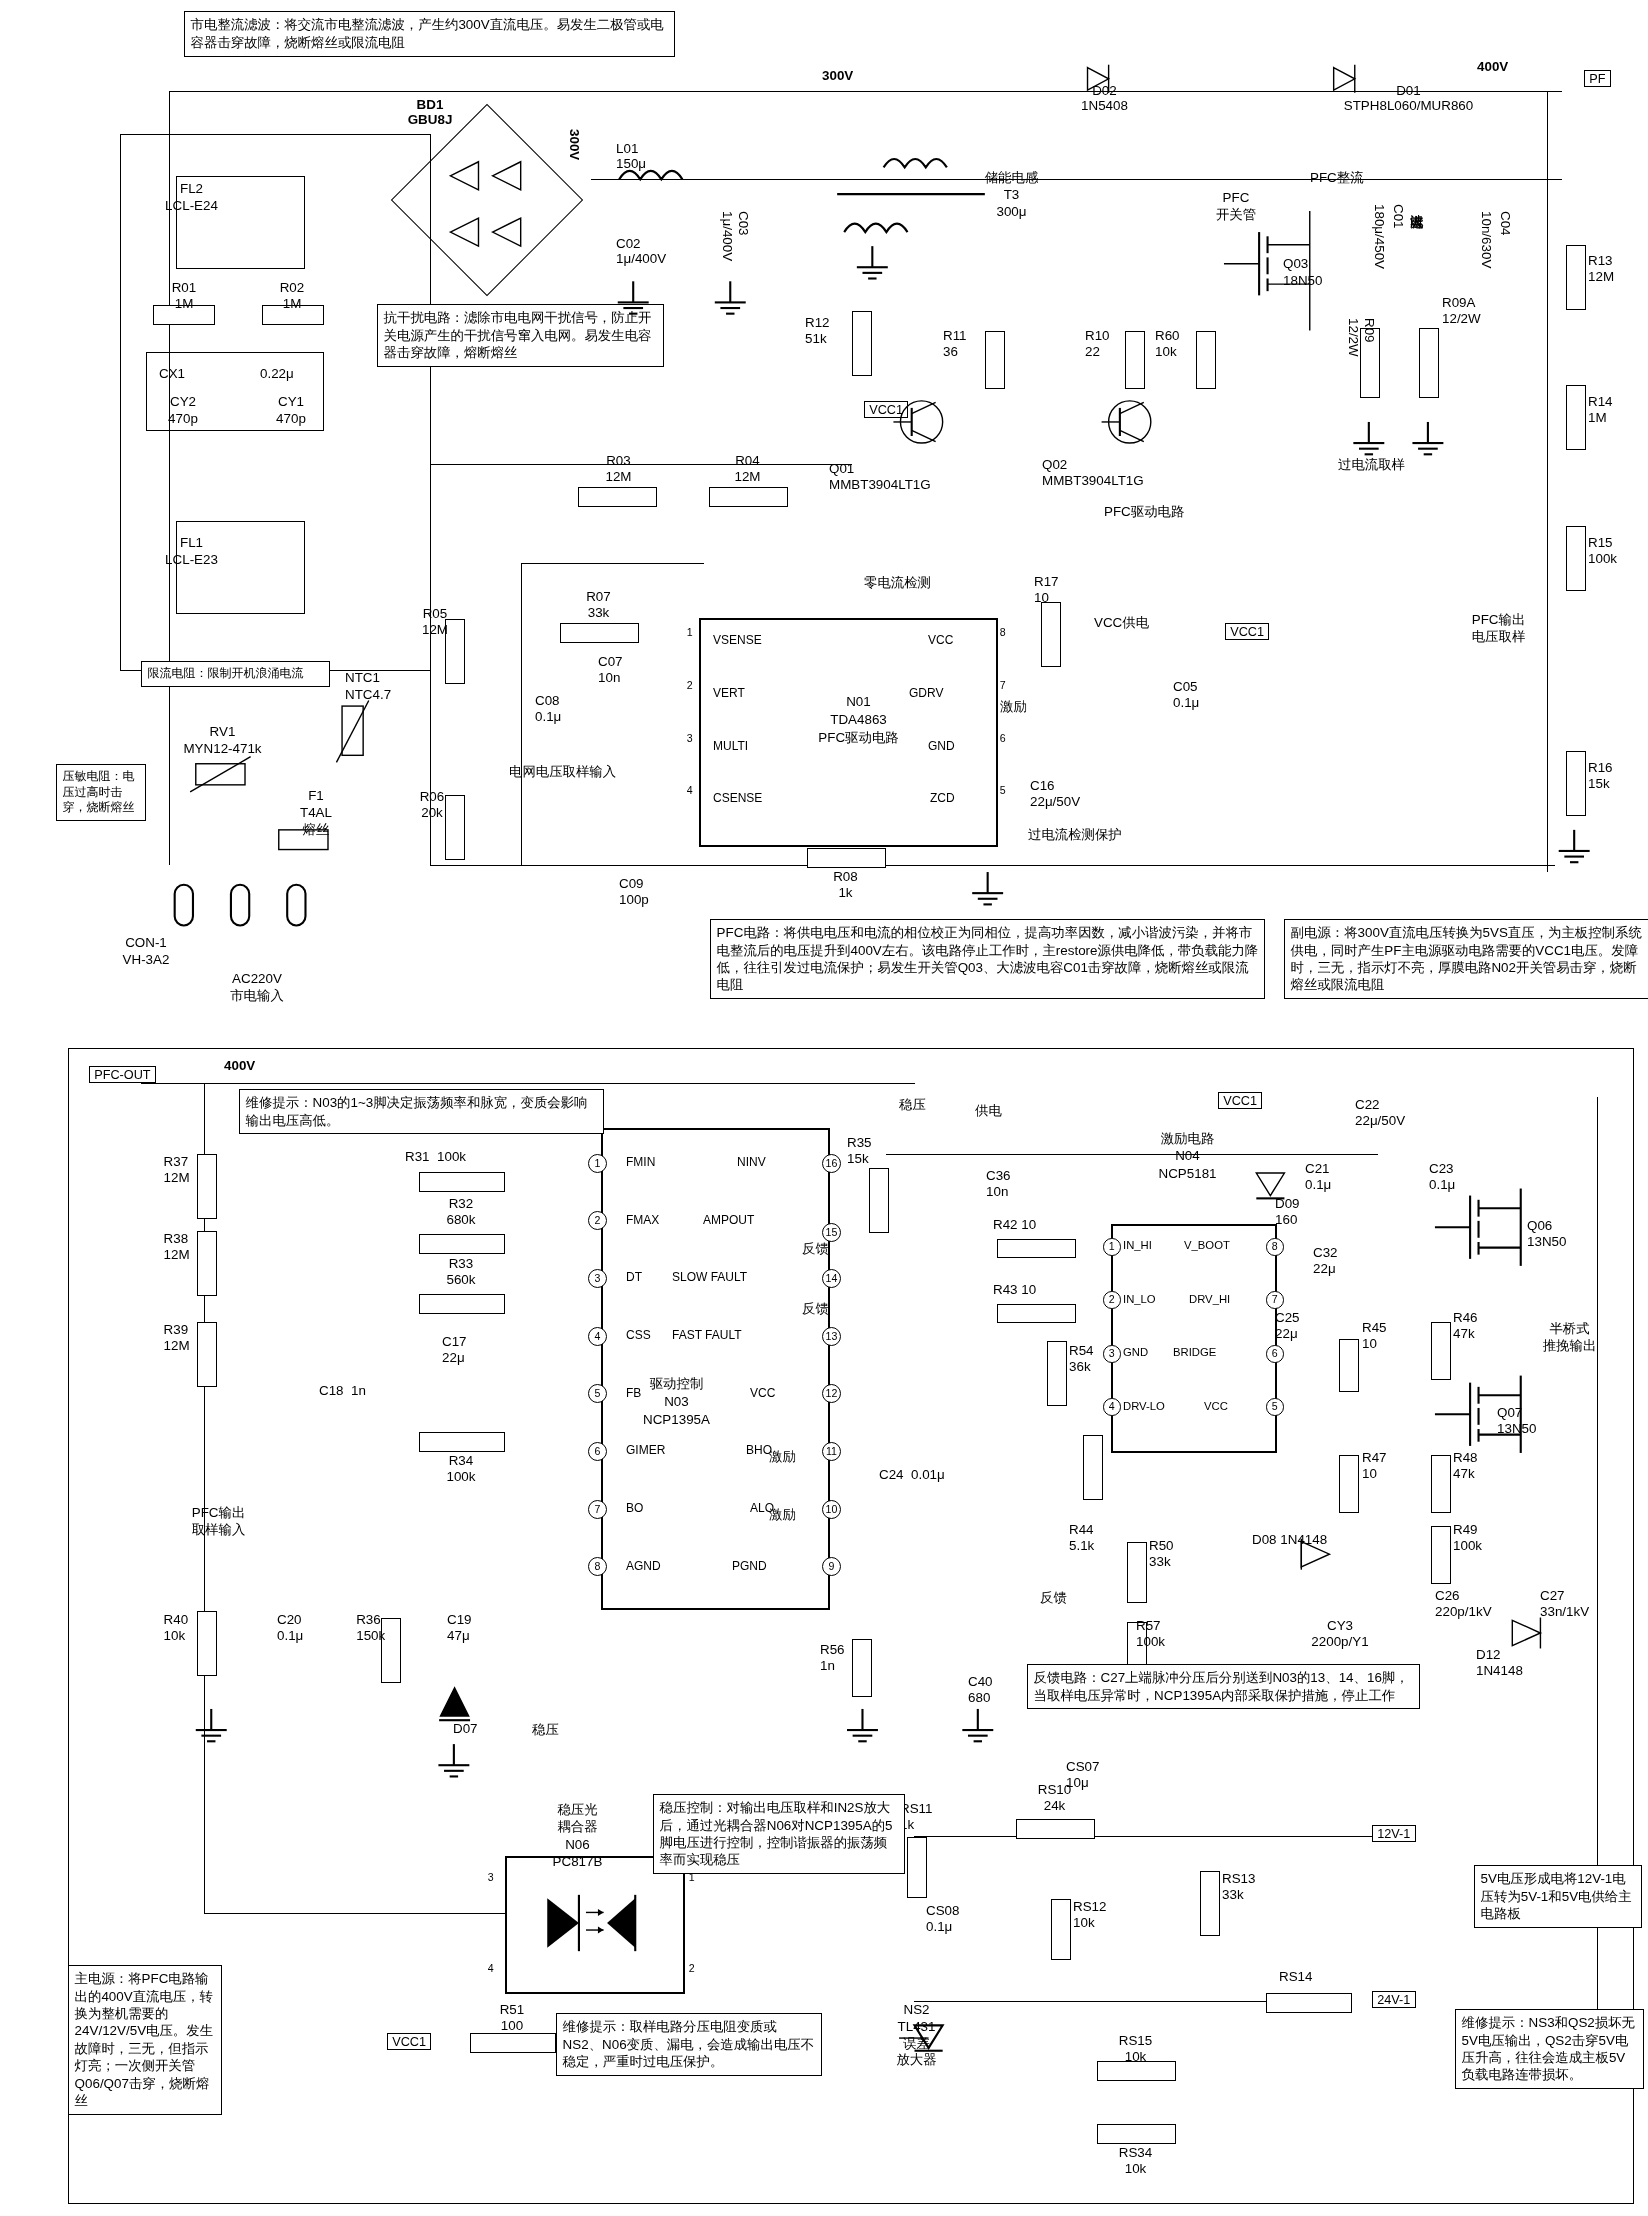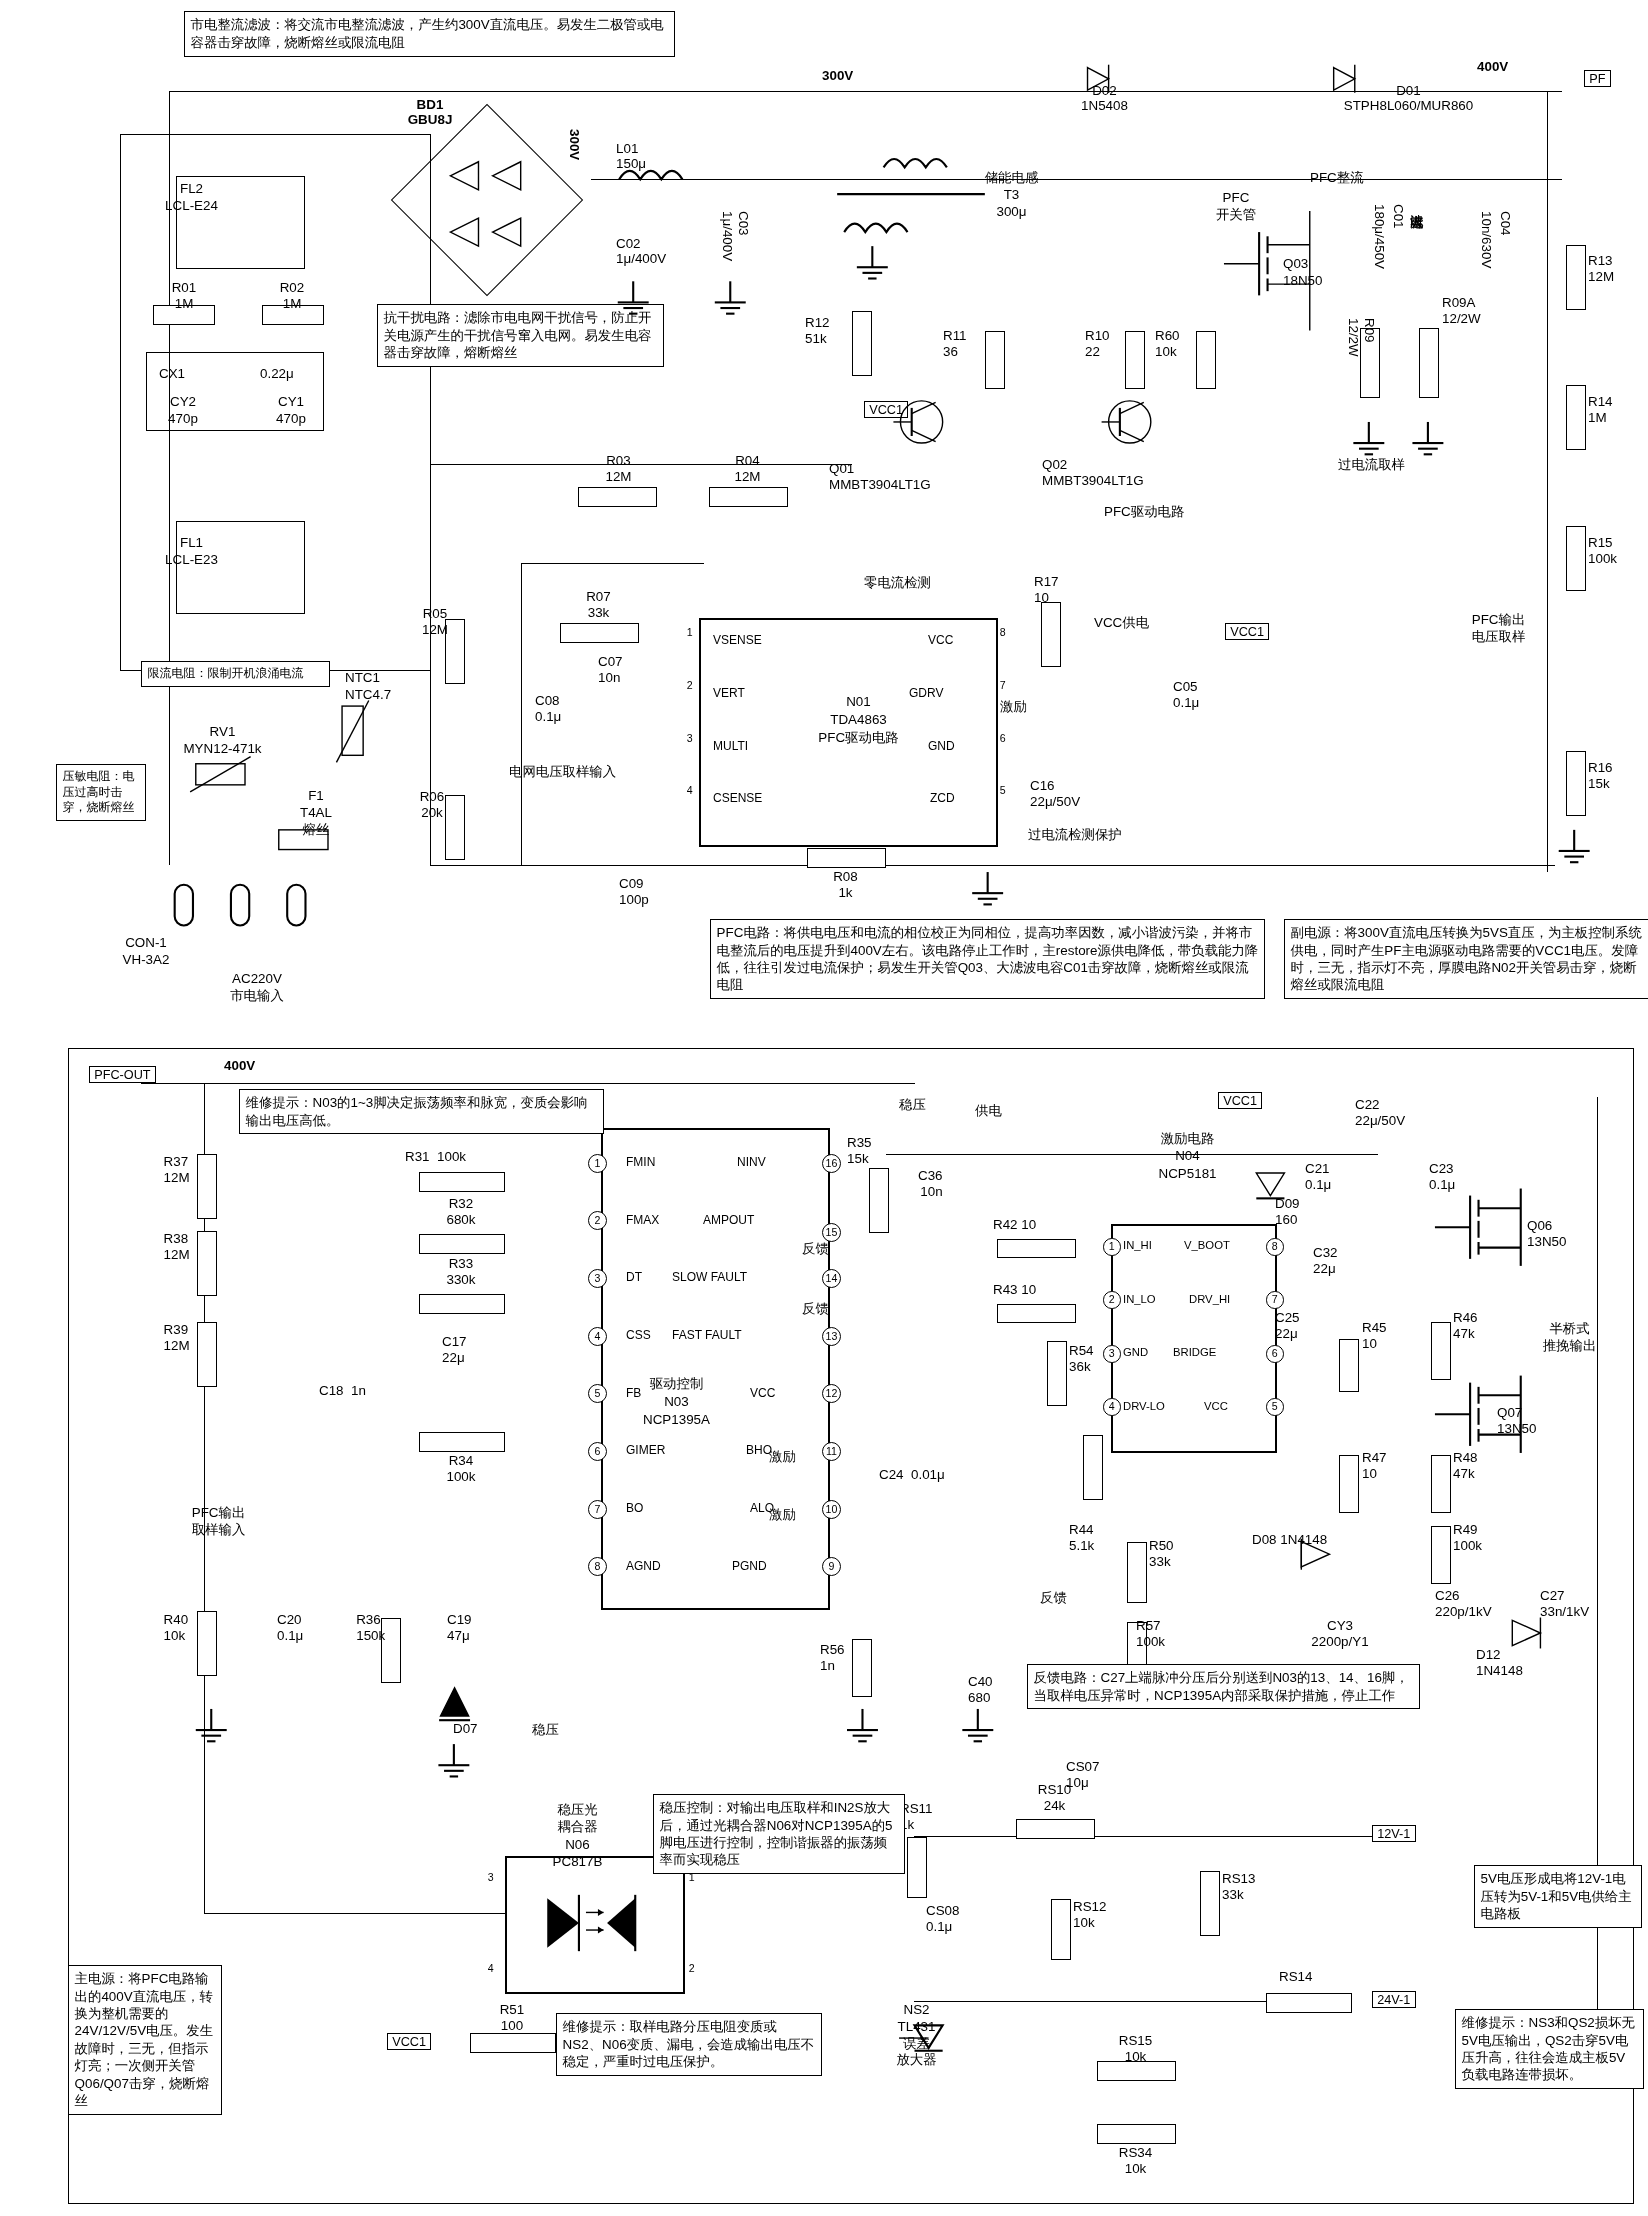--- a/index.html
+++ b/index.html
@@ -318,32 +318,32 @@
   <div class="lbl txtc" style="left: 162px; top: 1505px; width: 113px; line-height: 1.25; white-space: pre-line;">PFC输出
 取样输入</div>
 
   <div class="res" style="left:419px;top:1172px;width:84px;height:18.3px;"></div>
   <div class="lbl" style="left:405px;top:1149px;">R31  100k</div>
   <div class="res" style="left:419px;top:1234px;width:84px;height:18.3px;"></div>
   <div class="lbl txtc" style="left: 419px; top: 1196px; width: 84px; line-height: 1.2; white-space: pre-line;">R32
 680k</div>
   <div class="res" style="left:419px;top:1294px;width:84px;height:18.3px;"></div>
   <div class="lbl txtc" style="left: 419px; top: 1256px; width: 84px; line-height: 1.2; white-space: pre-line;">R33
-330k</div>
+560k</div>
   <div class="lbl" style="left: 442px; top: 1334px; line-height: 1.2; white-space: pre-line;">C17
 22μ</div>
   <div class="lbl" style="left:319px;top:1383px;">C18  1n</div>
   <div class="res" style="left:419px;top:1432px;width:84px;height:18.3px;"></div>
   <div class="lbl txtc" style="left: 419px; top: 1425px; width: 84px; line-height: 1.2; transform: translateY(28px); white-space: pre-line;">R34
 100k</div>
 
   <div class="res" style="left:869px;top:1168px;width:18.3px;height:63px;"></div>
   <div class="lbl" style="left: 847px; top: 1135px; line-height: 1.2; white-space: pre-line;">R35
 15k</div>
-  <div class="lbl" style="left: 918px; top: 1168px; line-height: 1.2; white-space: pre-line; text-align: right;">C36
+  <div class="lbl" style="left: 986px; top: 1168px; line-height: 1.2; white-space: pre-line;">C36
 10n</div>
   <div class="lbl" style="left:899px;top:1097px;">稳压</div>
   <div class="lbl" style="left:975px;top:1103px;">供电</div>
   <div class="lbl" style="left:802px;top:1241px;">反馈</div>
   <div class="lbl" style="left:802px;top:1301px;">反馈</div>
   <div class="lbl" style="left:1040px;top:1590px;">反馈</div>
   <div class="lbl" style="left:769px;top:1449px;">激励</div>
   <div class="lbl" style="left:769px;top:1507px;">激励</div>
   <div class="lbl txtc" style="left: 1110px; top: 1130px; width: 155px; line-height: 1.3; white-space: pre-line;">激励电路
 N04

